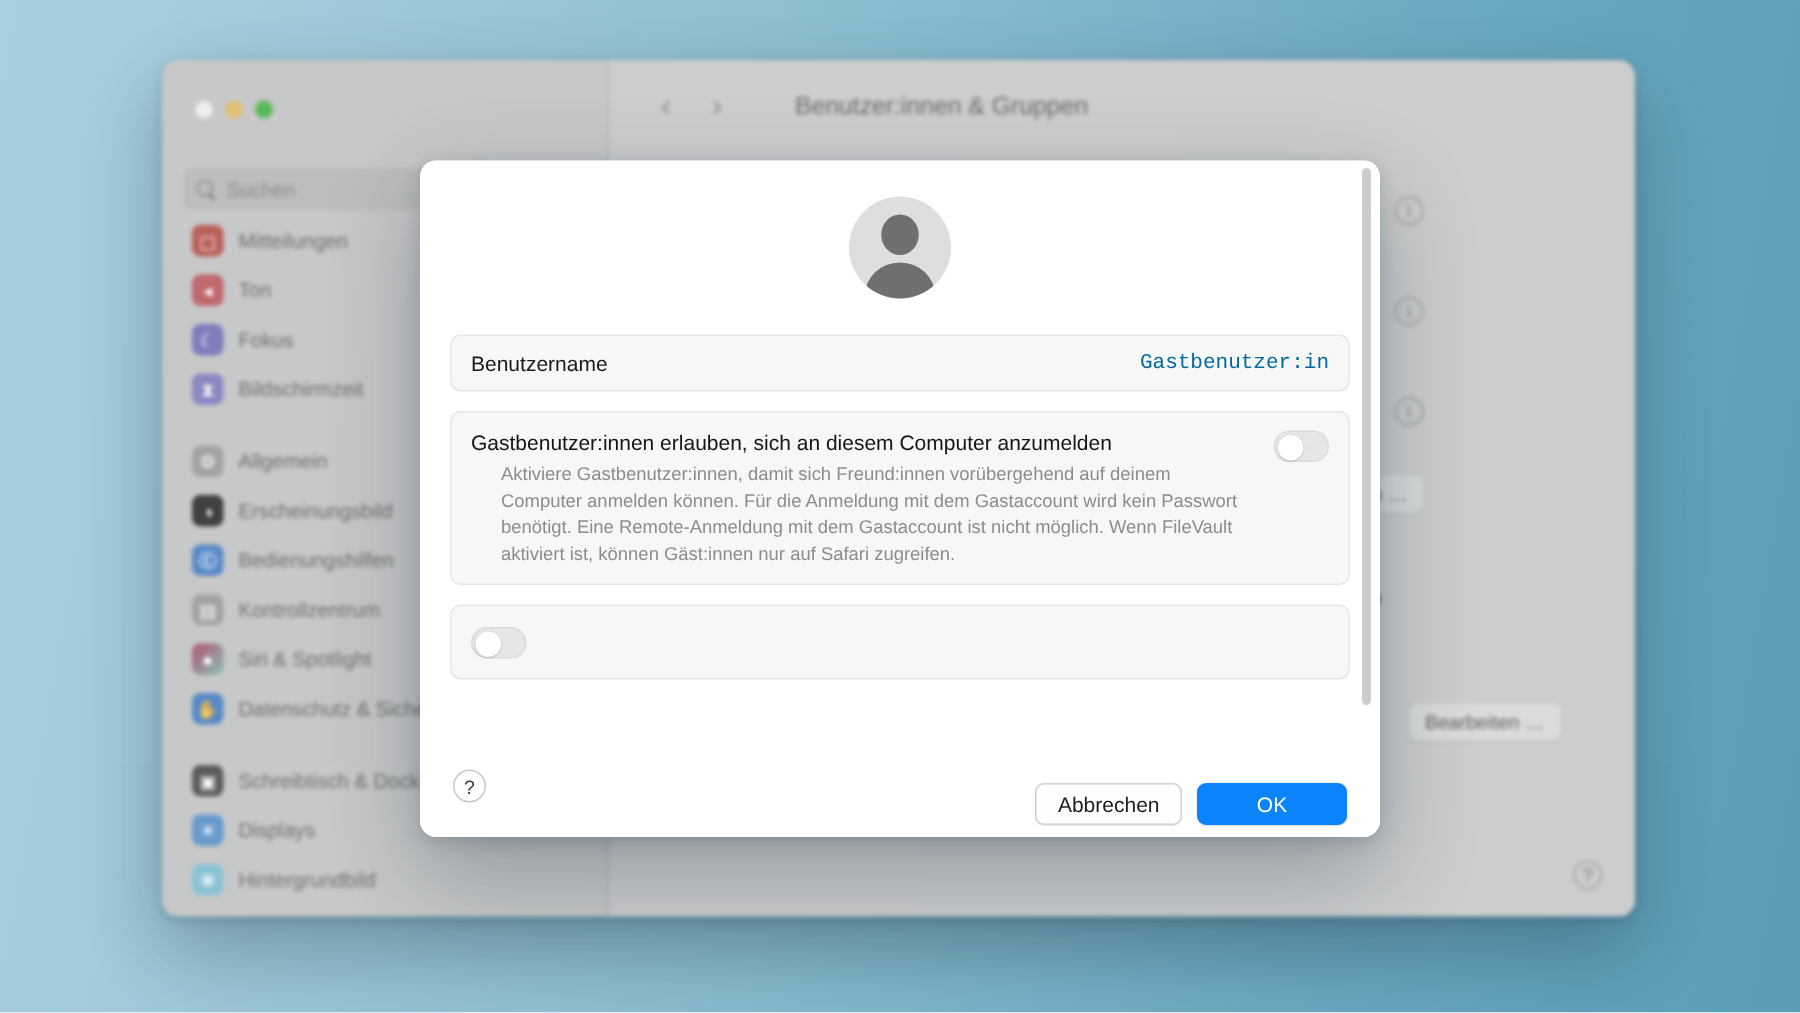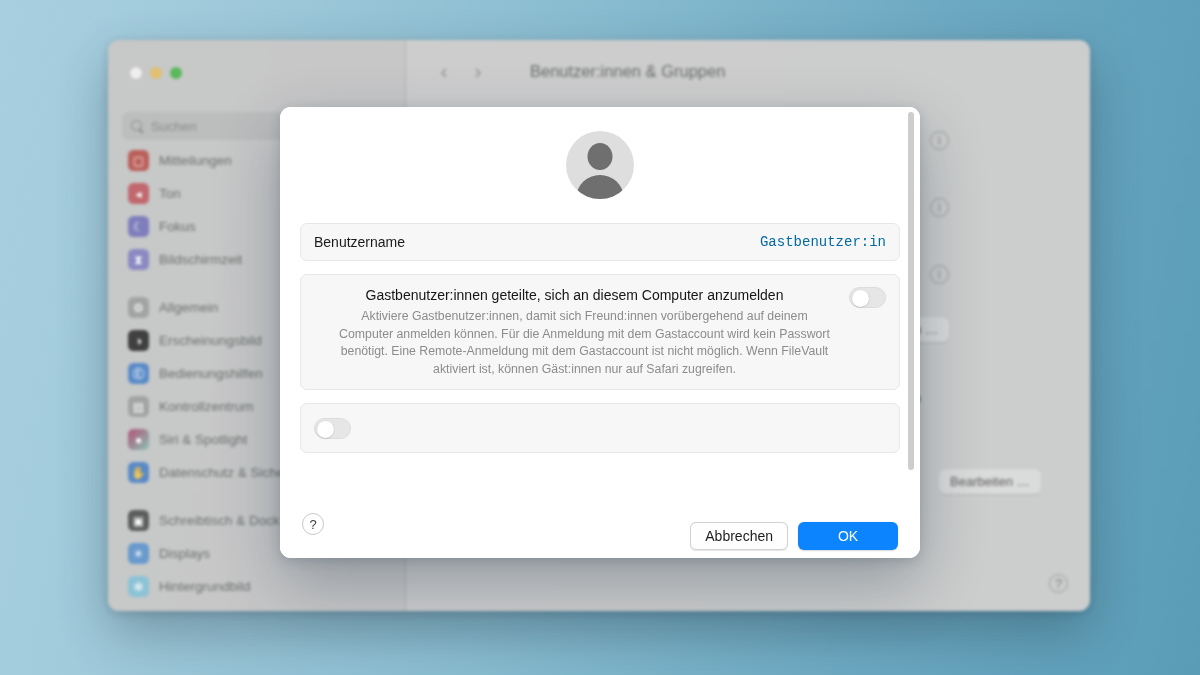--- a/index.html
+++ b/index.html
@@ -7,21 +7,20 @@
     width: 1200px; height: 675px;
     overflow: hidden;
     font-family: "Liberation Sans", sans-serif;
     -webkit-font-smoothing: antialiased;
   }
   #desktop {
     position: relative;
     width: 1200px; height: 675px;
     background: linear-gradient(100deg, #a8cfdf 0%, #9fc9da 18%, #89bcd0 45%, #6da9c2 72%, #5a9cb6 100%);
     overflow: hidden;
-    text-align: center;
   }
 
   
   #settings-window {
     position: absolute;
     left: 108px; top: 40px;
     width: 982px; height: 571px;
     border-radius: 11px;
     overflow: hidden;
     box-shadow: 0 22px 54px rgba(20,50,70,0.34), 0 2px 8px rgba(20,50,70,0.20);
@@ -361,21 +360,21 @@
       <div class="card">
         <div class="card-row row-kv">
           <span class="row-key">Benutzername</span>
           <span class="row-val">Gastbenutzer:in</span>
         </div>
       </div>
 
       <div class="card">
         <div class="card-row">
           <div class="row-main">
-            <div class="row-title">Gastbenutzer:innen geteilte, sich an diesem Computer anzumelden</div>
+            <div class="row-title">Gastbenutzer:innen erlauben, sich an diesem Computer anzumelden</div>
             <div class="row-desc">Aktiviere Gastbenutzer:innen, damit sich Freund:innen vorübergehend auf deinem Computer anmelden können. Für die Anmeldung mit dem Gastaccount wird kein Passwort benötigt. Eine Remote-Anmeldung mit dem Gastaccount ist nicht möglich. Wenn FileVault aktiviert ist, können Gäst:innen nur auf Safari zugreifen.</div>
           </div>
           <div class="toggle">
             <span class="knob"></span>
           </div>
         </div>
       </div>
 
       <div class="card">
         <div class="card-row row-switch">

